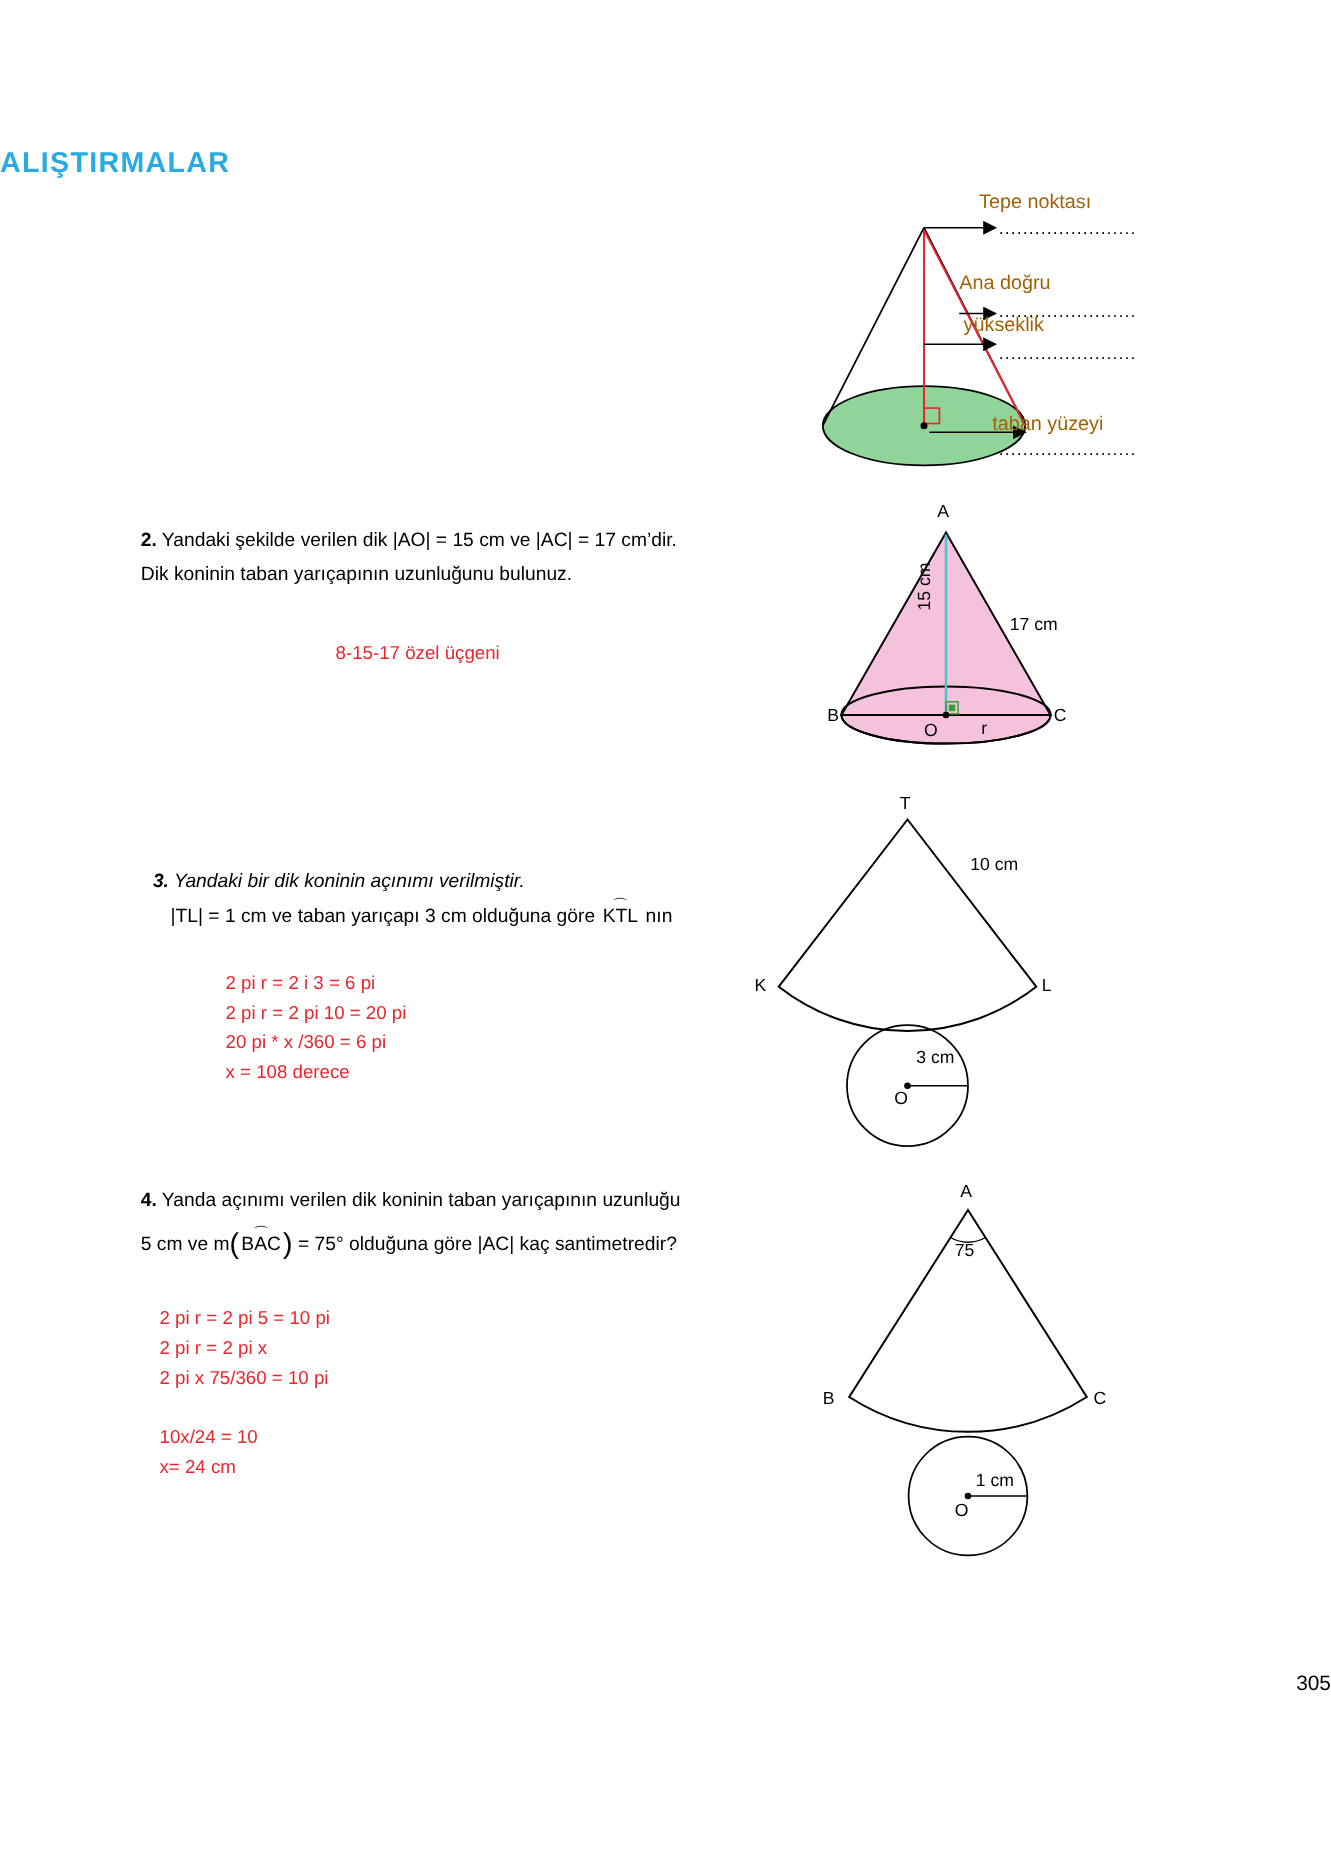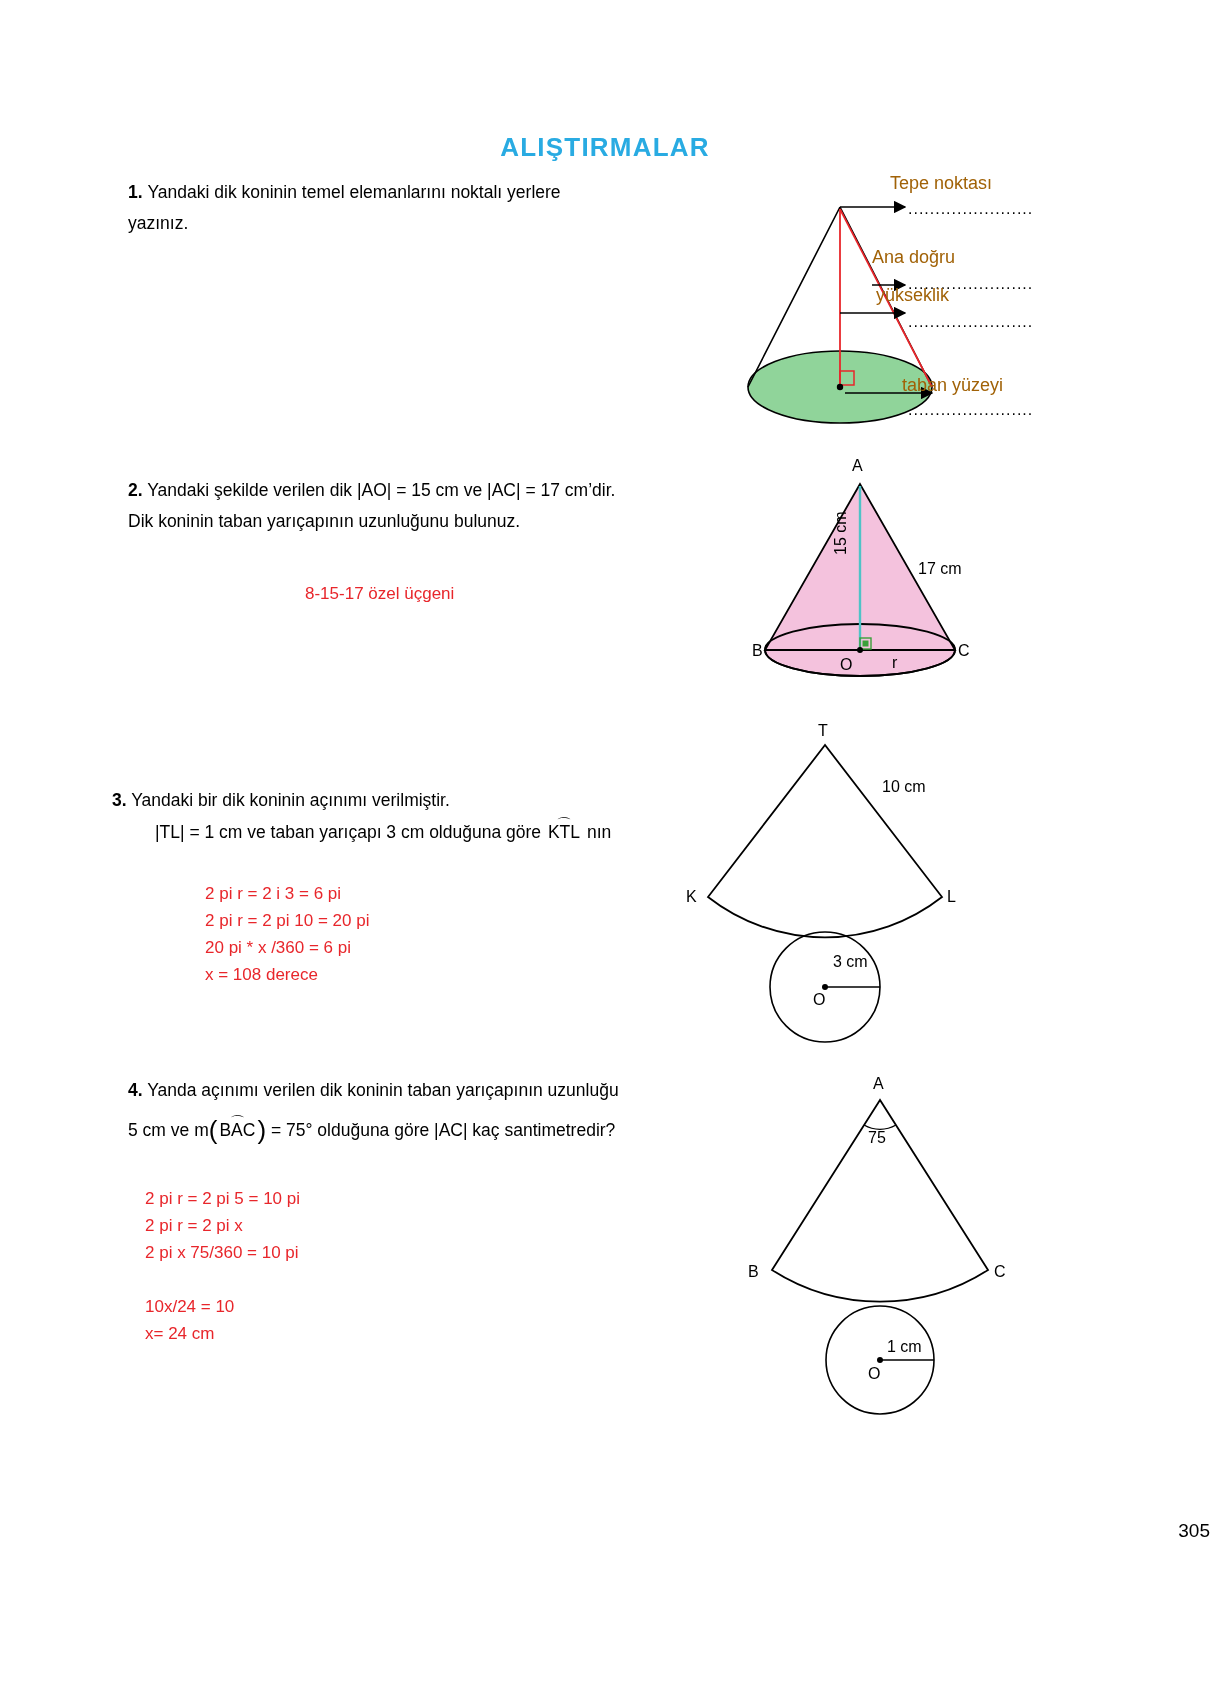--- a/index.html
+++ b/index.html
@@ -18,21 +18,20 @@
   .page {
     position: absolute;
     left: 0; top: 0;
     width: 1210px;
     height: 1683px;
   }
   .title {
     position: absolute;
     left: 0; top: 132px;
     width: 1210px;
-    text-align: center;
     font-size: 26px;
     font-weight: bold;
     color: #29abe2;
     letter-spacing: 1.2px;
   }
   .qtext {
     position: absolute;
     font-size: 17.5px;
     line-height: 31px;
     color: #000;
@@ -58,25 +57,20 @@
   }
   svg { overflow: visible; }
 </style>
 </head>
 <body>
 
 <div class="page">
 
   <div class="title">ALIŞTIRMALAR</div>
 
-  <div class="qtext" style="left:128px; top:177px; width:580px;">
-    <span class="qnum">1.</span>
-    <span style="display:inline-block; width:560px; text-align:justify; text-justify:inter-word;">Yandaki dik koninin temel elemanlarını noktalı yerlere</span>
-    <span>yazınız.</span>
-  </div>
 
   <div style="position:absolute; left:700px; top:165px; width:500px; height:270px;">
     <svg width="500" height="270" viewBox="0 0 500 270">
 
       <ellipse cx="140" cy="222" rx="92" ry="36" fill="#90d49a" stroke="#000" stroke-width="1.6"></ellipse>
 
       <path d="M140 42 L48 222 M140 42 L232 222" fill="none" stroke="#000" stroke-width="1.6"></path>
 
       <line x1="140" y1="44" x2="140" y2="222" stroke="#e8262b" stroke-width="1.8"></line>
 
@@ -134,21 +128,21 @@
     </svg>
     <div class="figcap" style="left:112px; top:-3px;">A</div>
     <div class="figcap" style="left:12px; top:182px;">B</div>
     <div class="figcap" style="left:218px; top:182px;">C</div>
     <div class="figcap" style="left:100px; top:196px;">O</div>
     <div class="figcap" style="left:152px; top:194px;">r</div>
     <div class="figcap" style="left:92px; top:95px; transform:rotate(-90deg); transform-origin:left top;">15 cm</div>
     <div class="figcap" style="left:178px; top:100px;">17 cm</div>
   </div>
 
-  <div class="qtext" style="left:112px; top:785px; width:600px;">
+  <div class="qtext" style="left:139px; top:785px; width:600px;font-style:italic;">
     <span class="qnum">3.</span>
     <span>Yandaki bir dik koninin açınımı verilmiştir.</span>
   </div>
   <div class="qtext" style="left:155px; top:817px; width:600px;">
     <span>|TL| = 1 cm ve taban yarıçapı 3 cm olduğuna göre</span>
     <span style="display:inline-block; position:relative; padding:0 2px;">
       <span style="position:absolute; left:0; top:-9px; width:100%; text-align:center; font-size:15px;">⌒</span>
       <span>KTL</span>
     </span>
     <span>nın</span>

